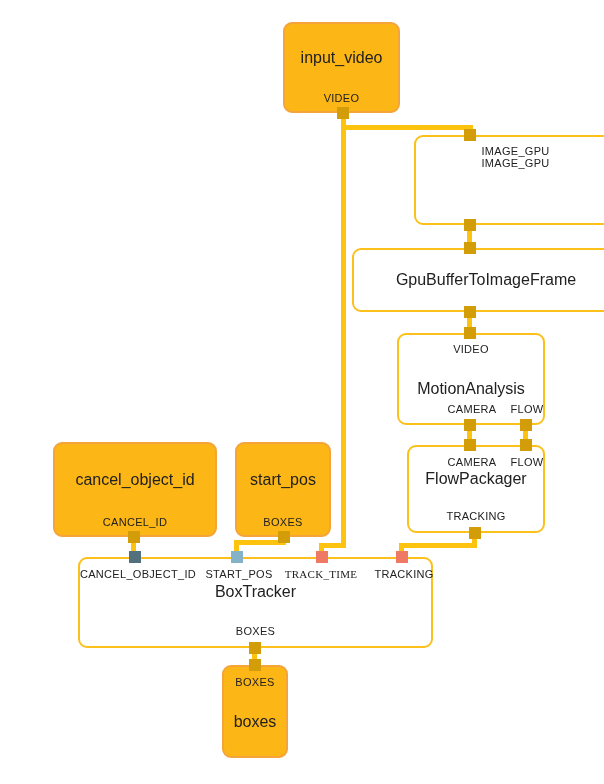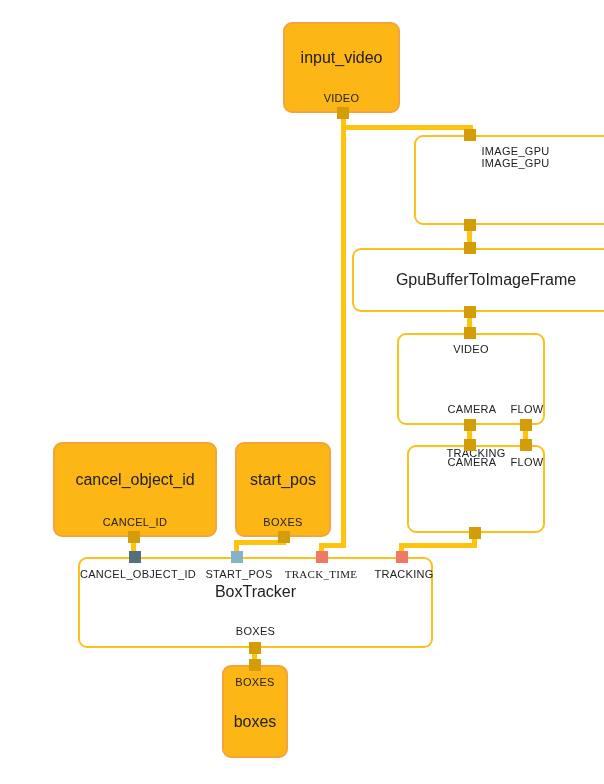--- a/index.html
+++ b/index.html
@@ -60,27 +60,33 @@
   </div>
 
   <div class="node node--calc" style="left:352px;top:248px;width:268px;height:64px;">
     <div class="grow-center">
         <span class="node__title">GpuBufferToImageFrame</span>
       </div>
   </div>
 
   <div class="node node--calc" style="left:397px;top:333px;width:148px;height:92px;">
     <div class="port-label" style="padding-top:8px;">VIDEO</div>
+    <div class="grow-center">
+        <span class="node__title">MotionAnalysis</span>
+      </div>
     <span class="port-label abs" style="left:73px;bottom:8px;">CAMERA</span>
     <span class="port-label abs" style="left:128px;bottom:8px;">FLOW</span>
   </div>
 
   <div class="node node--calc" style="left:407px;top:445px;width:138px;height:88px;">
     <span class="port-label abs" style="left:63px;top:9px;">CAMERA</span>
     <span class="port-label abs" style="left:118px;top:9px;">FLOW</span>
+    <div class="grow-center">
+        <span class="node__title">FlowPackager</span>
+      </div>
     <div class="port-label" style="padding-bottom:9px;">TRACKING</div>
   </div>
 
   <div class="node node--stream" style="left:53px;top:442px;width:164px;height:95px;">
     <div class="grow-center">
         <span class="node__title">cancel_object_id</span>
       </div>
     <div class="port-label" style="padding-bottom:7px;text-align:right;">CANCEL_ID</div>
   </div>
 

